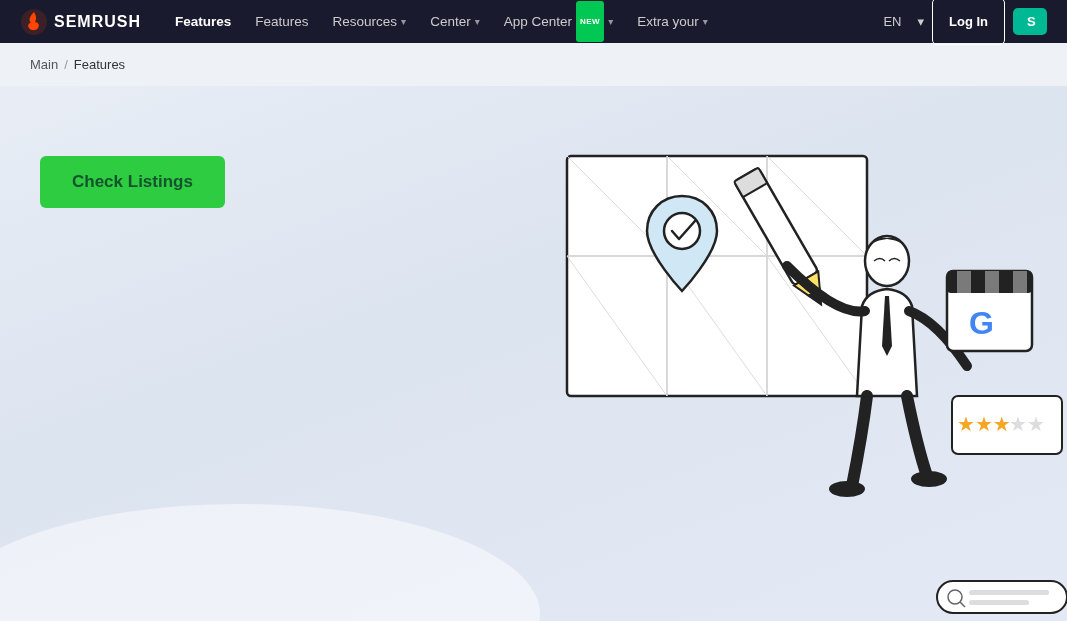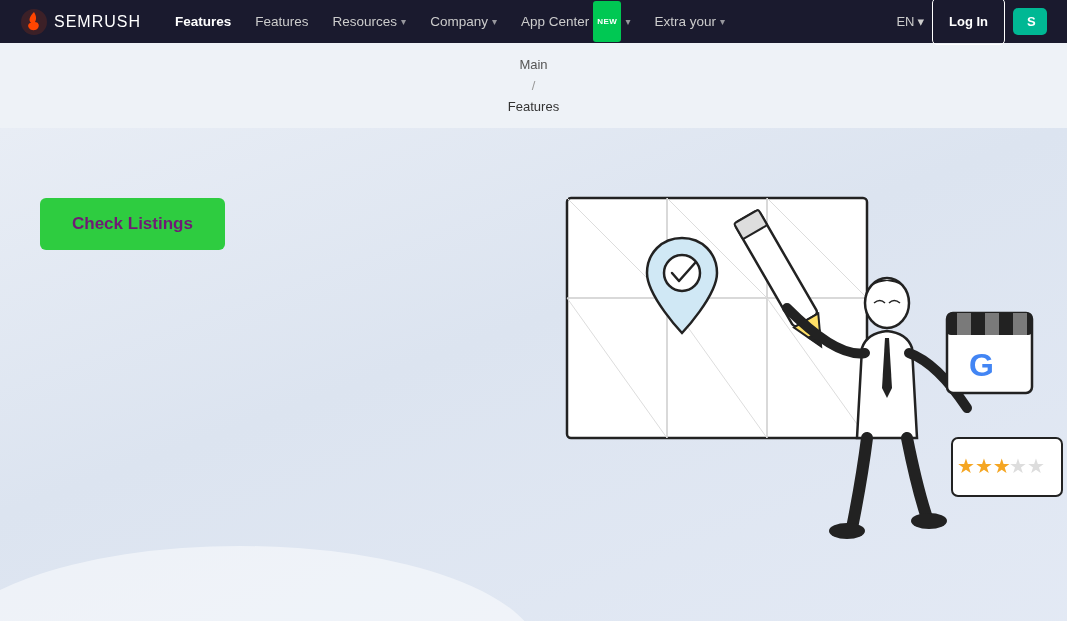--- a/index.html
+++ b/index.html
@@ -21,21 +21,21 @@
       align-items: center;
       gap: 6px;
       margin-right: 24px;
     }
     .logo-icon {
       width: 28px;
       height: 28px;
     }
     .logo-text {
       color: #fff;
-      font-weight: 400;
+      font-weight: 700;
       font-size: 16px;
       letter-spacing: 1px;
       text-align: right;
     }
     .nav-items {
       display: flex;
       align-items: center;
       gap: 4px;
       flex: 1;
     }
@@ -67,21 +67,21 @@
       align-items: center;
       gap: 8px;
       margin-left: auto;
     }
     .lang-btn {
       color: #ccc;
       font-size: 13px;
       cursor: pointer;
       display: flex;
       align-items: center;
-      gap: 3px;
+      gap: 16px;
     }
     .login-btn {
       background: transparent;
       border: 1.5px solid #fff;
       color: #fff;
       padding: 15px 16px;
       border-radius: 5px;
       font-size: 13px;
       font-weight: 600;
       cursor: pointer;
@@ -101,21 +101,20 @@
 
     
     .breadcrumb {
       padding: 14px 30px;
       font-size: 13px;
       color: #555;
       background: #eef2f7;
       display: flex;
       align-items: center;
       gap: 6px;
-      flex-direction: column;
     }
     .breadcrumb a { color: #555; text-decoration: none; }
     .breadcrumb-sep { color: #999; }
     .breadcrumb-current { color: #333; }
 
     
     .hero {
       background: linear-gradient(160deg, #e8edf5 0%, #dce4f0 40%, #e4eaf5 100%);
       min-height: 578px;
       display: flex;
@@ -150,21 +149,21 @@
     }
     .hero-subtitle {
       font-size: 17px;
       color: #333;
       line-height: 1.5;
       margin-bottom: 36px;
       max-width: 380px;
     }
     .cta-btn {
       background: #2ecc40;
-      color: #701a75;
+      color: #14532d;
       border: none;
       padding: 16px 32px;
       font-size: 17px;
       font-weight: 700;
       border-radius: 6px;
       cursor: pointer;
       display: inline-block;
     }
 
     
@@ -200,21 +199,21 @@
       <span>Features</span>
     </div>
     <div class="nav-item">
       <span>Features</span>
     </div>
     <div class="nav-item">
       <span>Resources</span>
       <span class="chevron">▾</span>
     </div>
     <div class="nav-item">
-      <span>Company</span>
+      <span>Center</span>
       <span class="chevron">▾</span>
     </div>
     <div class="nav-item">
       <span>App Center</span>
       <span class="nav-badge">NEW</span>
       <span class="chevron">▾</span>
     </div>
     <div class="nav-item">
       <span>Extra your</span>
       <span class="chevron">▾</span>

